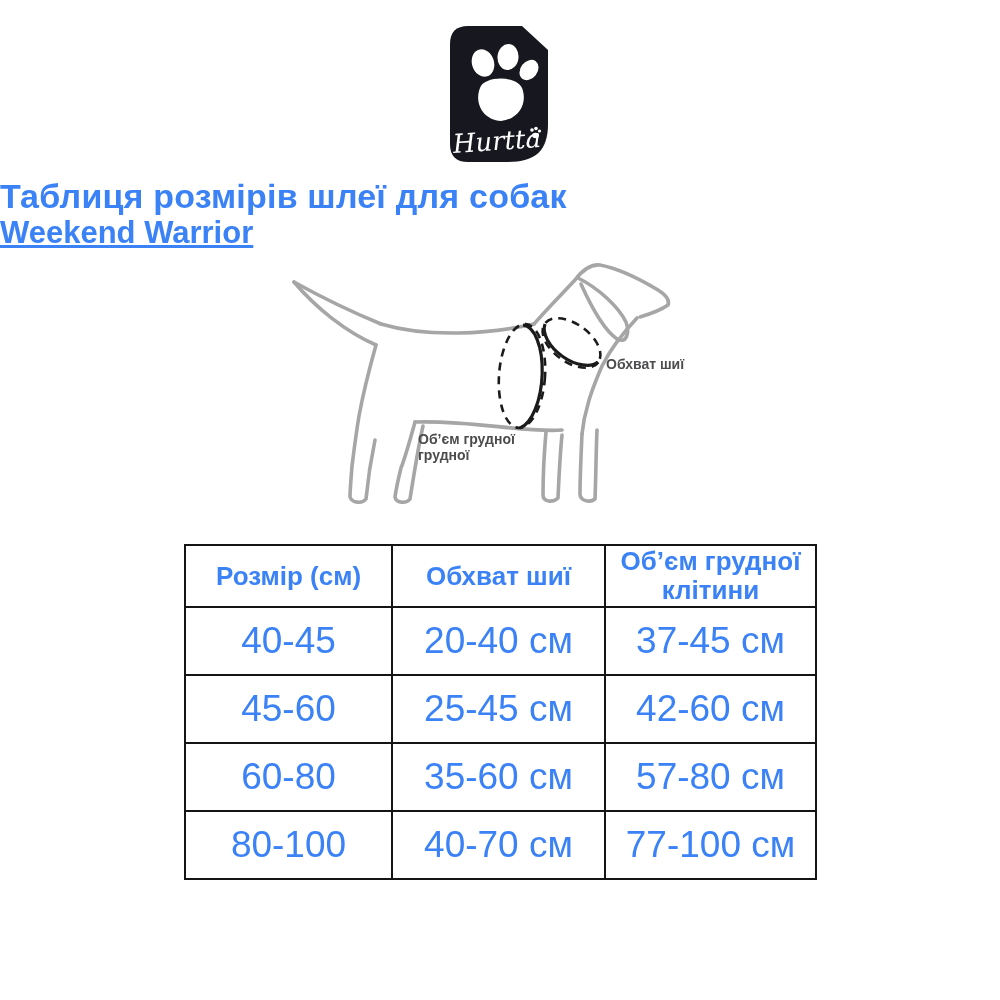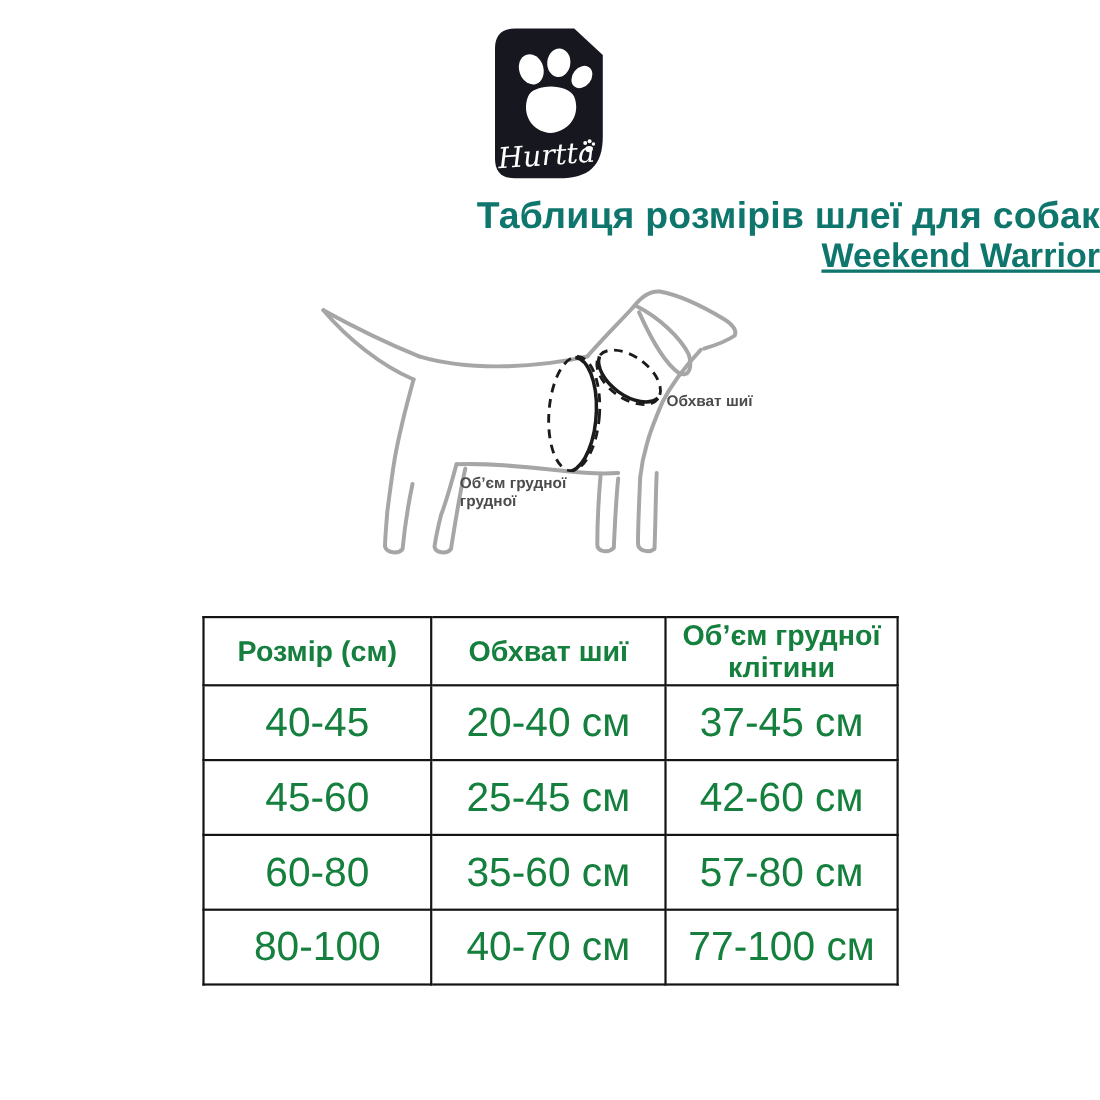--- a/index.html
+++ b/index.html
@@ -7,35 +7,35 @@
     width:1000px; height:1000px;
     background:#ffffff;
     font-family:"Liberation Sans", sans-serif;
     position:relative; overflow:hidden;
   }
   .logo {
     position:absolute; left:448px; top:24px; width:102px; height:140px;
   }
   .title {
     position:absolute; left:0; top:177px; width:1000px;
-    text-align:right; color:#0f766e;
+    text-align:left; color:#3b82f6;
   }
   .title-line1 { font-size:34px; font-weight:700; line-height:39px; letter-spacing:0.2px; }
   .title-line2 { font-size:31px; font-weight:700; line-height:34px;text-decoration:underline; }
   .dog-wrap { position:absolute; left:278px; top:252px; width:440px; height:275px; }
   .diagram-label {
     position:absolute; font-size:14px; font-weight:700; color:#4c4c4e;
     line-height:16px;
   }
   .neck-label { left:606px; top:356px; }
   .chest-label { left:418px; top:431px; width:110px; }
   .chest-label span { display:block; }
   .size-table {
-    position:absolute; left:184px; top:560px; width:631px;
-    border-collapse:collapse; table-layout:fixed; color:#15803d;
+    position:absolute; left:184px; top:544px; width:631px;
+    border-collapse:collapse; table-layout:fixed; color:#3b82f6;
   }
   .size-table th, .size-table td {
     border:2.5px solid #141414; text-align:center; vertical-align:middle; padding:0;
   }
   .size-table th { height:60px; font-size:26px; line-height:29px; font-weight:700; }
   .size-table td { height:66px; font-size:37px; font-weight:400; }
 </style>
 </head>
 <body>
 

